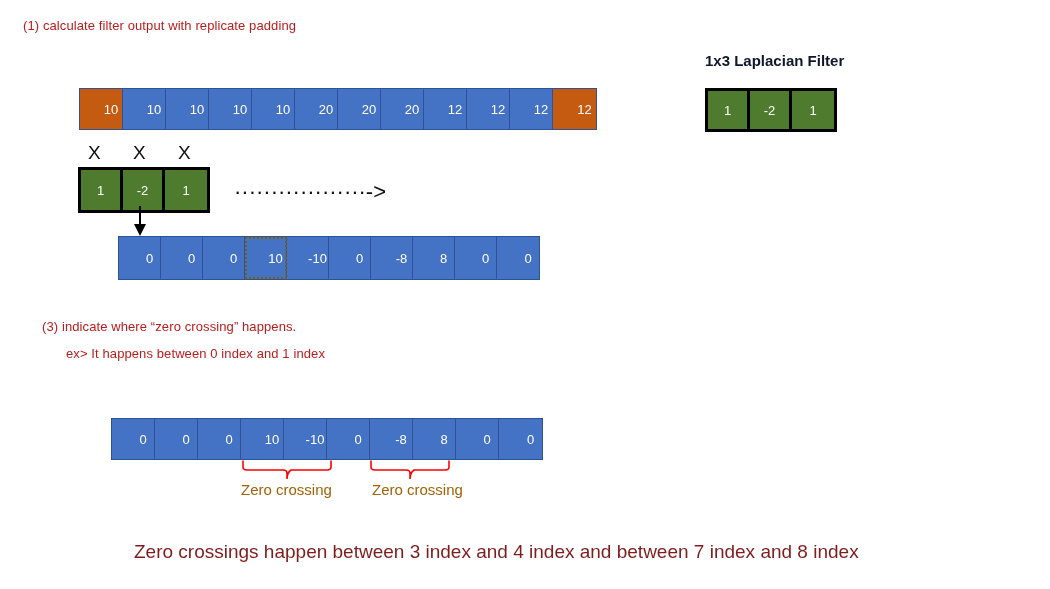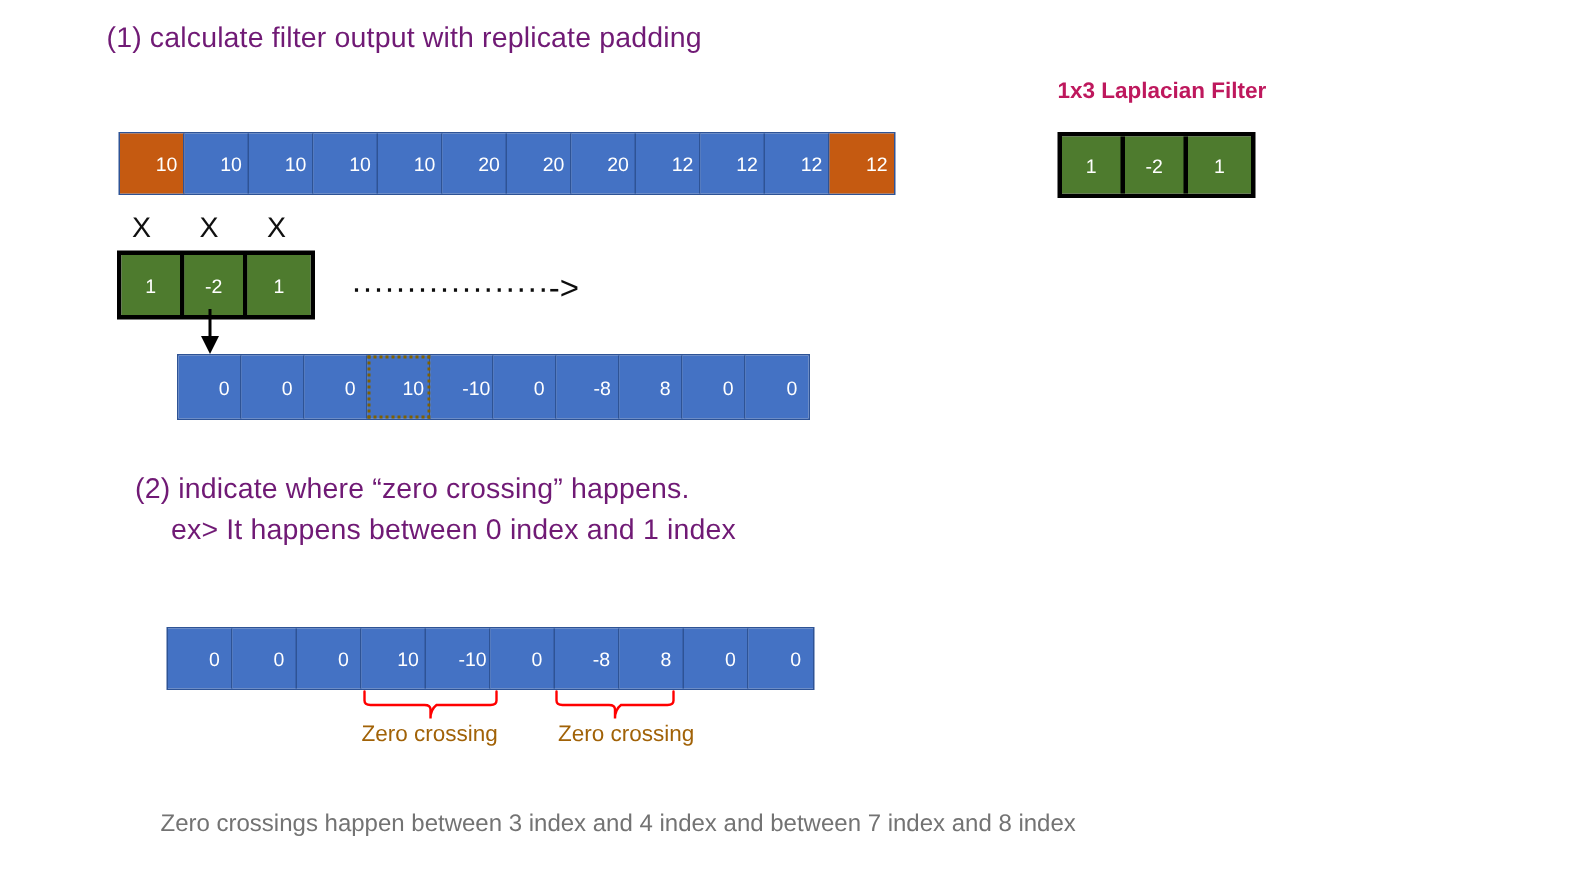--- a/index.html
+++ b/index.html
@@ -13,43 +13,42 @@
     position: relative;
     font-family: "Liberation Sans", sans-serif;
     color: #000000;
     overflow: hidden;
   }
 
   .abs { position: absolute; }
 
   
   .prose {
-    font-size: 19px;
+    font-size: 13px;
     line-height: 26px;
-    color: #701a75;
+    color: #b91c1c;
     white-space: pre;
     letter-spacing: 0.1px;
-    margin-left: 48px;
   }
   #title-1 { left: 23px; top: 13px; }
   #title-2 { left: 42px; top: 314px; }
   #subtitle-2 { left: 66px; top: 341px; }
   #bottom-caption {
-    left: 107px; top: 541px;
-    font-size: 16px;
-    color: #737373;
+    left: 134px; top: 541px;
+    font-size: 19px;
+    color: #7f1d1d;
     white-space: pre;
   }
 
   
   #legend-title {
     left: 705px; top: 52px;
     font-size: 15px;
     font-weight: bold;
-    color: #be185d;
+    color: #0f172a;
     white-space: pre;
   }
 
   
   .strip {
     display: flex;
     align-items: stretch;
   }
   .cell {
     display: flex;
@@ -189,21 +188,21 @@
   <div class="cell">0</div>
   <div class="cell selected">10</div>
   <div class="cell">-10</div>
   <div class="cell">0</div>
   <div class="cell">-8</div>
   <div class="cell">8</div>
   <div class="cell">0</div>
   <div class="cell">0</div>
 </div>
 
-<div class="abs prose" id="title-2">(2) indicate where “zero crossing” happens.</div>
+<div class="abs prose" id="title-2">(3) indicate where “zero crossing” happens.</div>
 
 <div class="abs prose" id="subtitle-2">ex&gt; It happens between 0 index and 1 index</div>
 
 <div class="abs strip strip-blue" id="output-row-2">
   <div class="cell">0</div>
   <div class="cell">0</div>
   <div class="cell">0</div>
   <div class="cell">10</div>
   <div class="cell">-10</div>
   <div class="cell">0</div>

